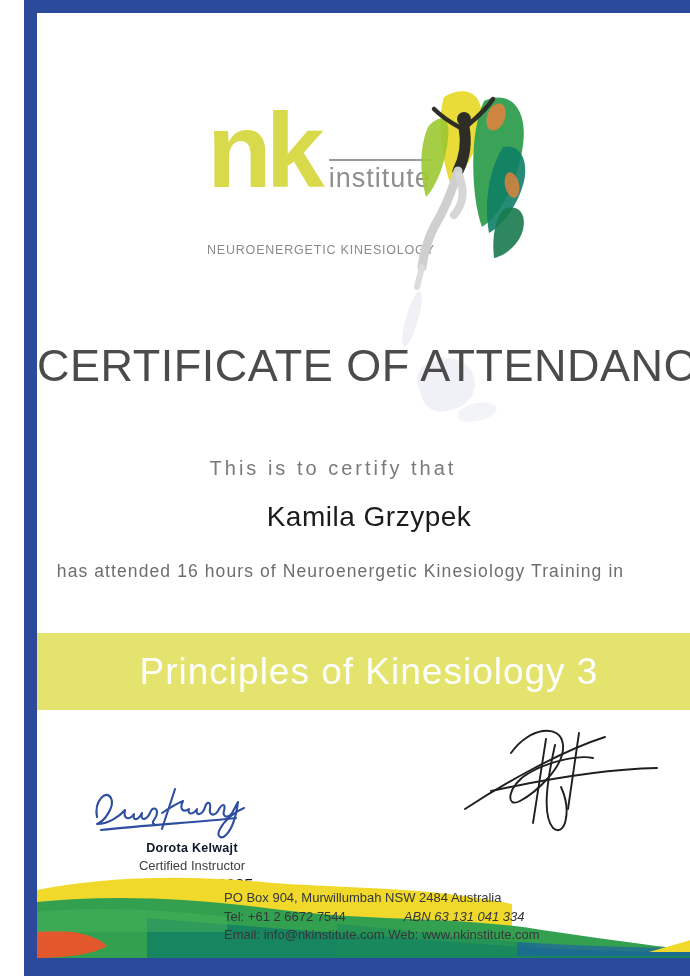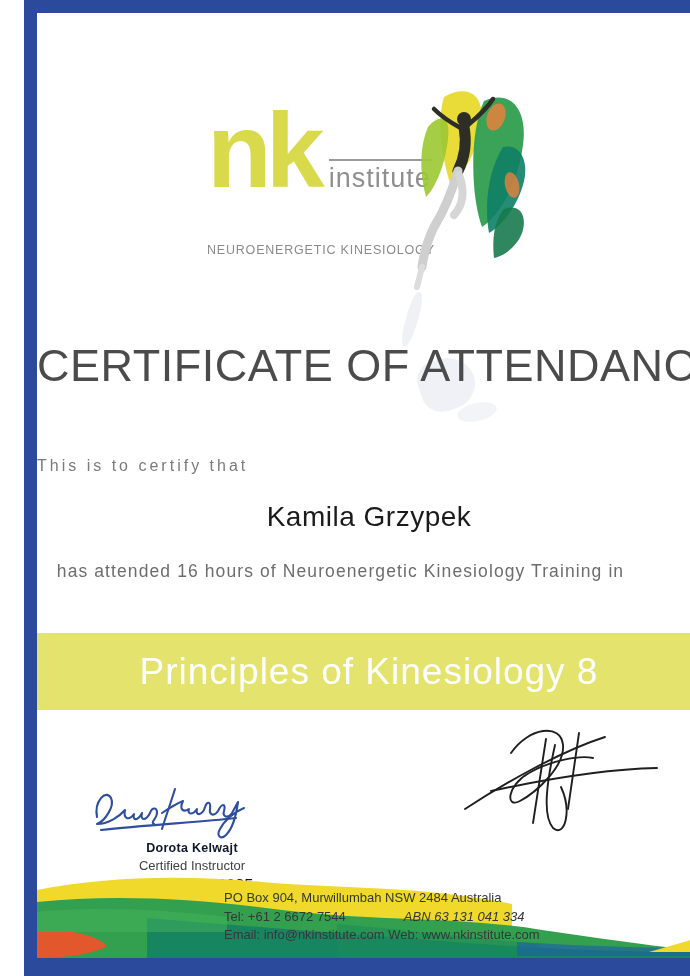--- a/index.html
+++ b/index.html
@@ -47,21 +47,21 @@
 
   
   .title{
     position:absolute; left:0; top:327px; width:664px;
     text-align:center; font-size:45px; font-weight:400;
     color:#4b4b4b; letter-spacing:.5px; white-space:nowrap;
     z-index:2;
   }
   .certify{
     position:absolute; left:0; top:444px; width:592px;
-    font-size:16px; letter-spacing:3px; color:#7a7a7a;
+    text-align:center; font-size:20px; letter-spacing:3px; color:#7a7a7a;
   }
   .recipient{
     position:absolute; left:0; top:488px; width:664px;
     text-align:center; font-size:28px; color:#1b1b1b; letter-spacing:.5px;
   }
   .attendance{
     position:absolute; left:0; top:548px; width:607px;
     text-align:center; font-size:17.5px; letter-spacing:1.1px; color:#6d6d6d;
     white-space:nowrap;
   }
@@ -135,21 +135,21 @@
   <div class="wm wm1"></div>
   <div class="wm wm2"></div>
   <div class="wm wm3"></div>
 
   <div class="title">CERTIFICATE OF ATTENDANCE</div>
   <div class="certify">This is to certify that</div>
   <div class="recipient">Kamila Grzypek</div>
   <div class="attendance">has attended 16 hours of Neuroenergetic Kinesiology Training in</div>
 
   <div class="band">
-    <span class="band-text">Principles of Kinesiology 8</span>
+    <span class="band-text">Principles of Kinesiology 3</span>
   </div>
 
   <div class="sign-block">
     <svg width="218" height="66" viewBox="0 0 218 66">
       <g stroke="#2e4f9f" stroke-width="2.1" fill="none" stroke-linecap="round" stroke-linejoin="round">
         <path d="M14,44 C11,28 23,16 28,25 C32,33 22,48 14,51 C25,51 36,44 42,37 C40,46 46,48 51,41 C49,48 55,48 59,40 C57,48 63,48 67,40 C69,34 74,34 74,40 C74,46 67,49 71,51"></path>
         <path d="M92,16 C87,32 82,46 79,56"></path>
         <path d="M79,40 C88,34 95,30 100,28 C96,36 100,40 106,36 C104,42 110,42 114,36 C112,44 120,42 122,34 C124,28 128,28 127,36 C126,42 131,44 135,38 C139,30 143,30 141,38 C139,44 145,46 149,40 L155,29 C153,44 149,56 143,62 C138,67 133,63 137,56 C141,48 151,39 161,35"></path>
         <path d="M18,57 C62,52 118,49 153,45"></path>
       </g>

